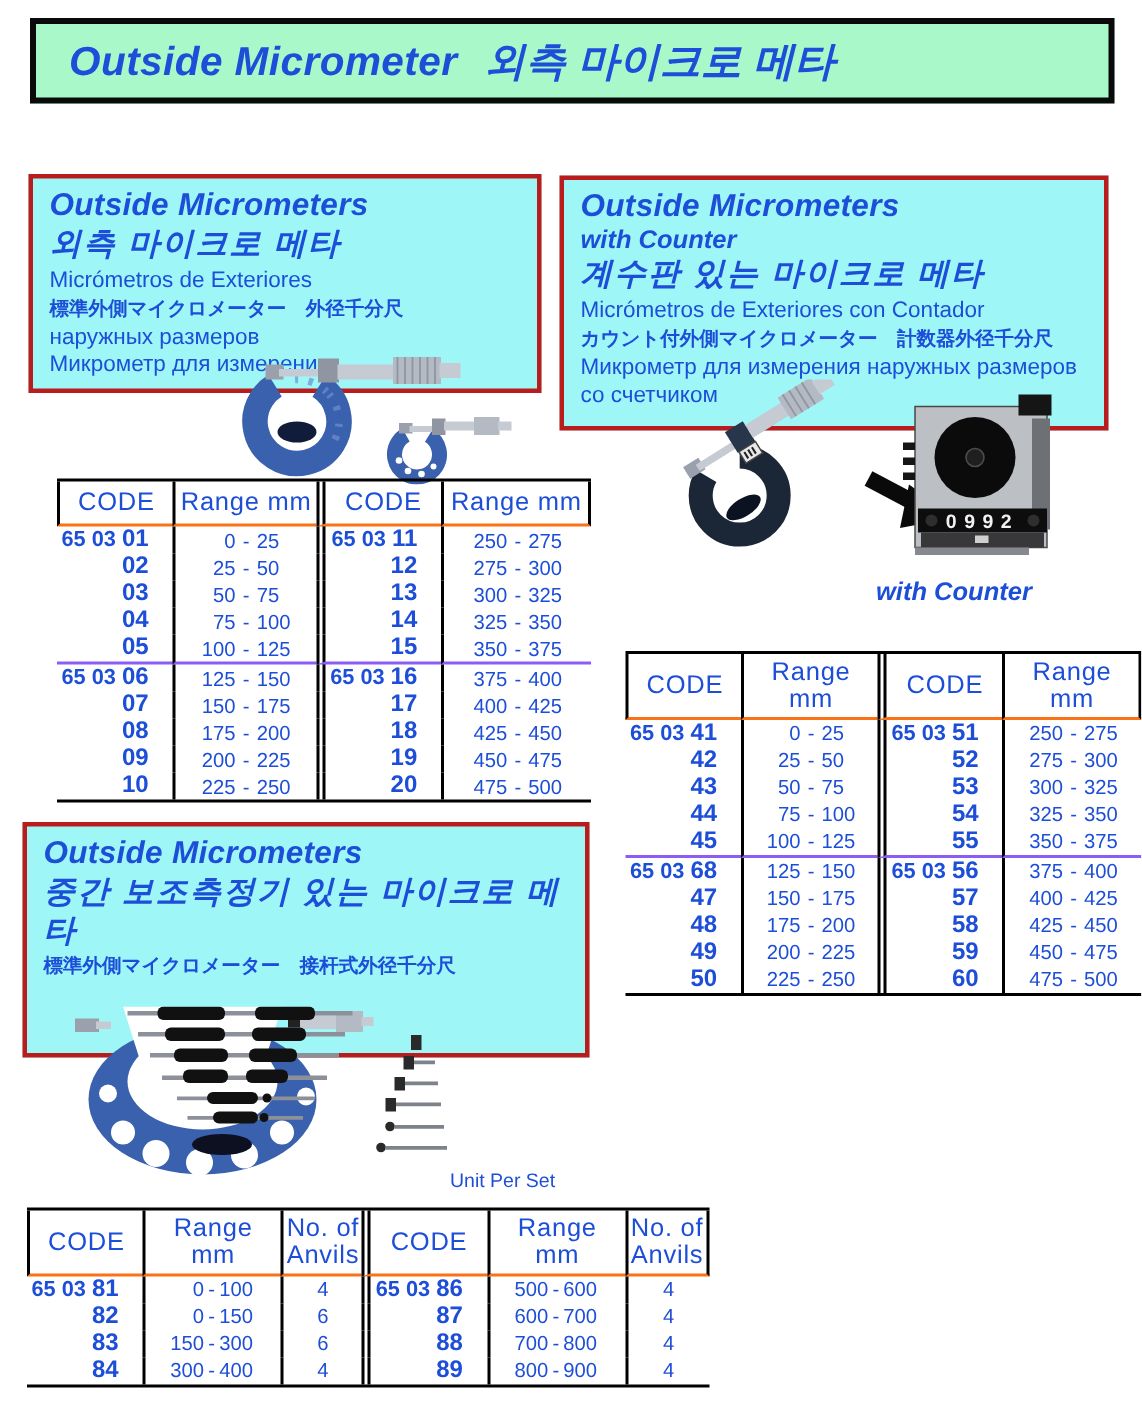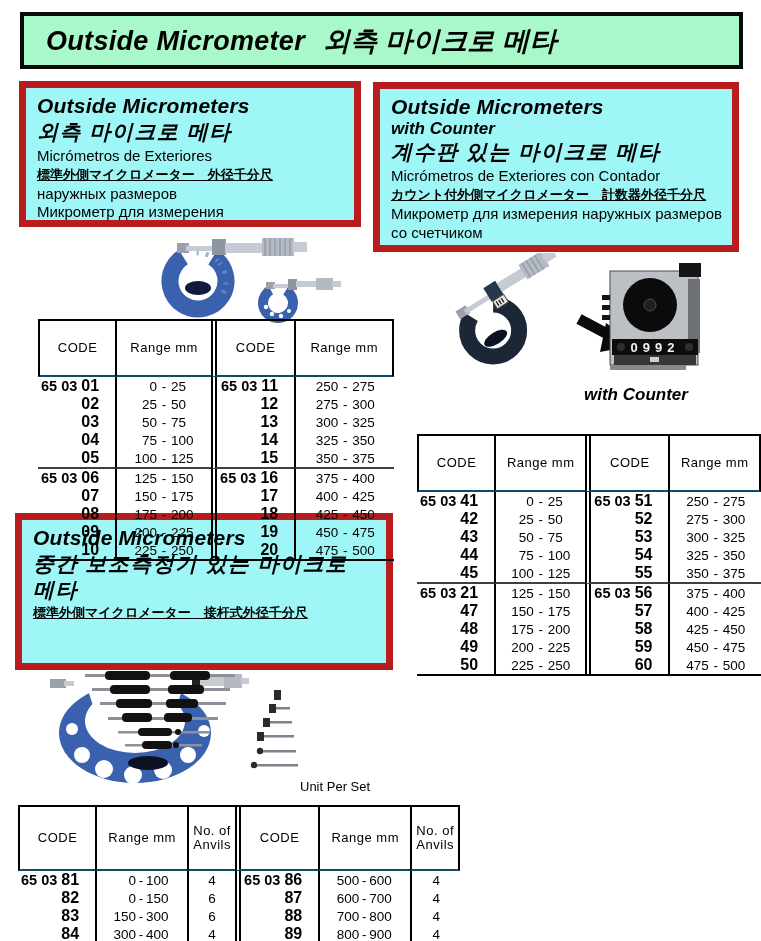--- a/index.html
+++ b/index.html
@@ -1,56 +1,56 @@
 <!DOCTYPE html>
 <html><head>
 <meta charset="utf-8">
 <style>
   html,body{margin:0;padding:0;background:#fff;}
   #page{position:relative;width:761px;height:941px;background:#ffffff;overflow:hidden;
-        font-family:"Liberation Sans","DejaVu Sans",sans-serif;color:#000000;}
+        font-family:"Liberation Sans","DejaVu Sans",sans-serif;color:#1d4ed8;}
 
   
   #banner{position:absolute;left:20px;top:12px;width:723px;height:57px;box-sizing:border-box;
           border:4px solid #0a0a0a;background:#a9f8ca;display:flex;align-items:center;padding-left:22px;}
   #banner .bt{font-size:27px;font-weight:700;font-style:italic;letter-spacing:.3px;white-space:nowrap;}
   #banner .bt .ko{margin-left:18px;}
 
   
-  .panel{position:absolute;box-sizing:border-box;border:7px solid #b91c1c;background:#9ff6f7;
-         padding:6px 10px 20px 11px;overflow:hidden;}
+  .panel{position:absolute;box-sizing:border-box;border:3px solid #b91c1c;background:#9ff6f7;
+         padding:6px 10px 20px 11px;overflow:hidden;margin-top:35px;}
   .panel .t-en{font-size:21px;font-weight:700;font-style:italic;line-height:1.12;letter-spacing:.2px;margin:0;}
   .panel .t-sub{font-size:17px;font-weight:700;font-style:italic;line-height:1.15;margin:0;}
   .panel .t-ko{font-size:21px;font-weight:700;font-style:italic;letter-spacing:1.5px;line-height:1.25;margin:1px 0 2px 0;}
   .panel .t-es{font-size:15px;line-height:1.2;margin:2px 0 0 0;}
-  .panel .t-ja{font-size:13px;font-weight:700;line-height:1.3;margin:2px 0 0 0;text-decoration:underline;}
+  .panel .t-ja{font-size:13px;font-weight:700;line-height:1.3;margin:2px 0 0 0;}
   .panel .t-ru{font-size:15px;line-height:1.16;margin:1px 0 0 0;}
   #panel-plain{left:19px;top:81px;width:342px;height:146px;}
   #panel-counter{left:373px;top:82px;width:366px;height:170px;}
   #panel-anvils{left:15px;top:513px;width:378px;height:157px;}
 
   
   .illus{position:absolute;}
   #illus-plain{left:126px;top:225px;width:222px;height:98px;}
   #illus-counter{left:413px;top:253px;width:334px;height:128px;}
   #illus-anvils{left:30px;top:671px;width:302px;height:128px;}
   #counter-caption{position:absolute;left:584px;top:385px;font-size:17px;font-weight:700;font-style:italic;}
   #unit-note{position:absolute;left:300px;top:779px;font-size:13px;}
 
   
   table.dt{position:absolute;border-collapse:separate;border-spacing:0;table-layout:fixed;
            border-top:2px solid #000;border-bottom:2px solid #000;}
-  .dt th{font-weight:400;font-size:13px;letter-spacing:.5px;text-align:center;vertical-align:middle;
-         padding:16px 2px;border-bottom:2px solid #0c4a6e;border-left:2px solid #000;height:22px;line-height:1.05;}
+  .dt th{font-weight:400;font-size:17px;letter-spacing:.5px;text-align:center;vertical-align:middle;
+         padding:3px 2px;border-bottom:2px solid #f97316;border-left:2px solid #000;height:22px;line-height:1.05;}
   .dt th:last-child{border-right:2px solid #000;}
   .dt th.bank-sep{border-left:6px double #000;}
   .dt td{padding:0 3px;height:15.5px;font-size:13.5px;vertical-align:middle;border-left:2px solid #000;}
   .dt td:first-child{border-left:none;}
   .dt td.bank-sep{border-left:6px double #000;}
-  .dt tr.group-end td{border-bottom:2px solid #404040;}
+  .dt tr.group-end td{border-bottom:2px solid #8b5cf6;}
   .dt td.code{text-align:right;font-weight:700;white-space:nowrap;padding-right:16px;}
   .dt td.code .pfx{font-size:14.5px;margin-right:4px;}
   .dt td.code .sfx{font-size:16px;}
   .dt td.range{text-align:center;white-space:nowrap;}
   .dt td.range .rf{display:inline-block;width:33px;text-align:right;}
   .dt td.range .rd{display:inline-block;width:14px;text-align:center;}
   .dt td.range .rt{display:inline-block;width:33px;text-align:left;}
   .dt td.anv{text-align:center;}
   #table-plain{left:38px;top:319px;}
   #table-plain th:nth-child(1){width:68px}#table-plain th:nth-child(2){width:90px}
@@ -330,21 +330,21 @@
           <td class="code bank-sep"><span class="pfx"></span><span class="sfx">54</span></td>
           <td class="range"><span class="rf">325</span><span class="rd">-</span><span class="rt">350</span></td>
         </tr>
         <tr class="group-end">
           <td class="code"><span class="pfx"></span><span class="sfx">45</span></td>
           <td class="range"><span class="rf">100</span><span class="rd">-</span><span class="rt">125</span></td>
           <td class="code bank-sep"><span class="pfx"></span><span class="sfx">55</span></td>
           <td class="range"><span class="rf">350</span><span class="rd">-</span><span class="rt">375</span></td>
         </tr>
         <tr>
-          <td class="code"><span class="pfx">65 03</span><span class="sfx">21</span></td>
+          <td class="code"><span class="pfx">65 03</span><span class="sfx">68</span></td>
           <td class="range"><span class="rf">125</span><span class="rd">-</span><span class="rt">150</span></td>
           <td class="code bank-sep"><span class="pfx">65 03</span><span class="sfx">56</span></td>
           <td class="range"><span class="rf">375</span><span class="rd">-</span><span class="rt">400</span></td>
         </tr>
         <tr>
           <td class="code"><span class="pfx"></span><span class="sfx">47</span></td>
           <td class="range"><span class="rf">150</span><span class="rd">-</span><span class="rt">175</span></td>
           <td class="code bank-sep"><span class="pfx"></span><span class="sfx">57</span></td>
           <td class="range"><span class="rf">400</span><span class="rd">-</span><span class="rt">425</span></td>
         </tr>

